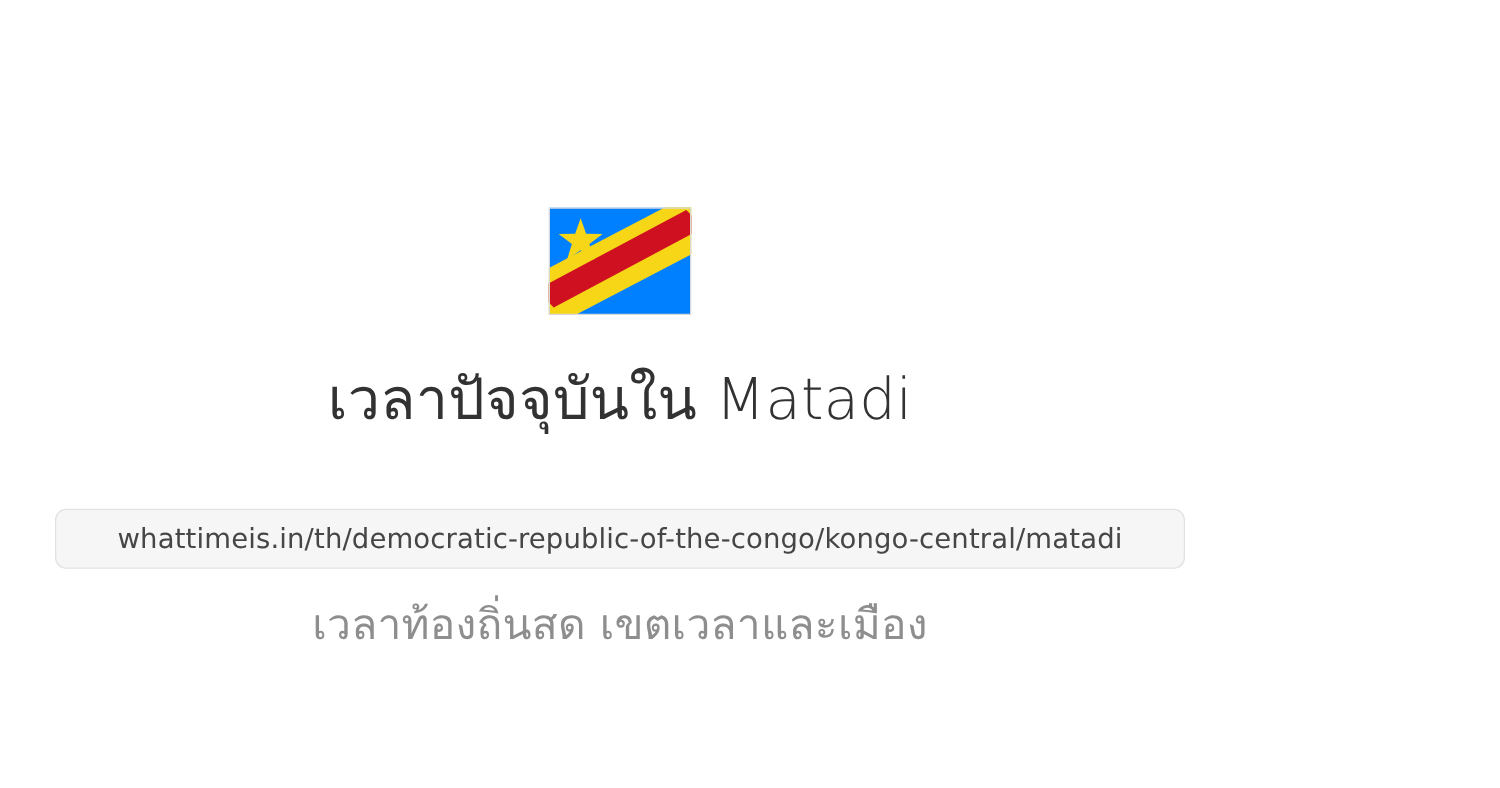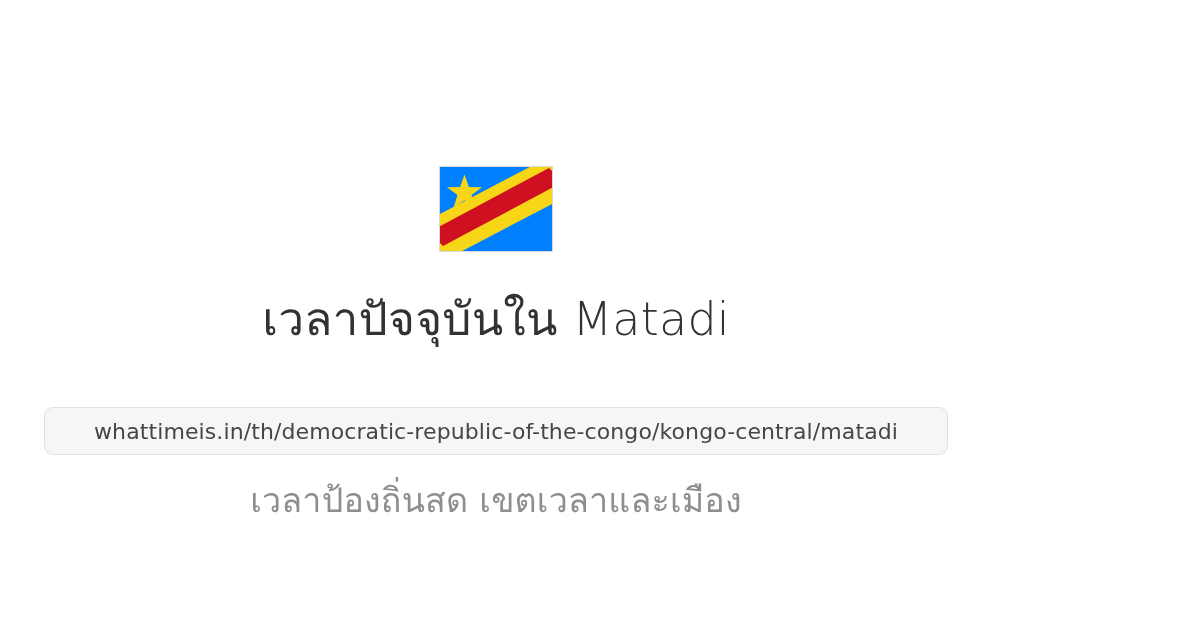--- a/index.html
+++ b/index.html
@@ -111,15 +111,15 @@
       <rect x="0.5" y="0.5" width="113" height="85" fill="none" stroke="#d9d9d9" stroke-width="1"></rect>
     </svg>
   </div>
 
   <h1 class="title">เวลาปัจจุบันใน Matadi</h1>
 
   <div class="url-pill">
     <span class="url-text">whattimeis.in/th/democratic-republic-of-the-congo/kongo-central/matadi</span>
   </div>
 
-  <div class="subtitle">เวลาป้องถิ่นสด เขตเวลาและเมือง</div>
+  <div class="subtitle">เวลาท้องถิ่นสด เขตเวลาและเมือง</div>
 
 </div>
 
 </body></html>

